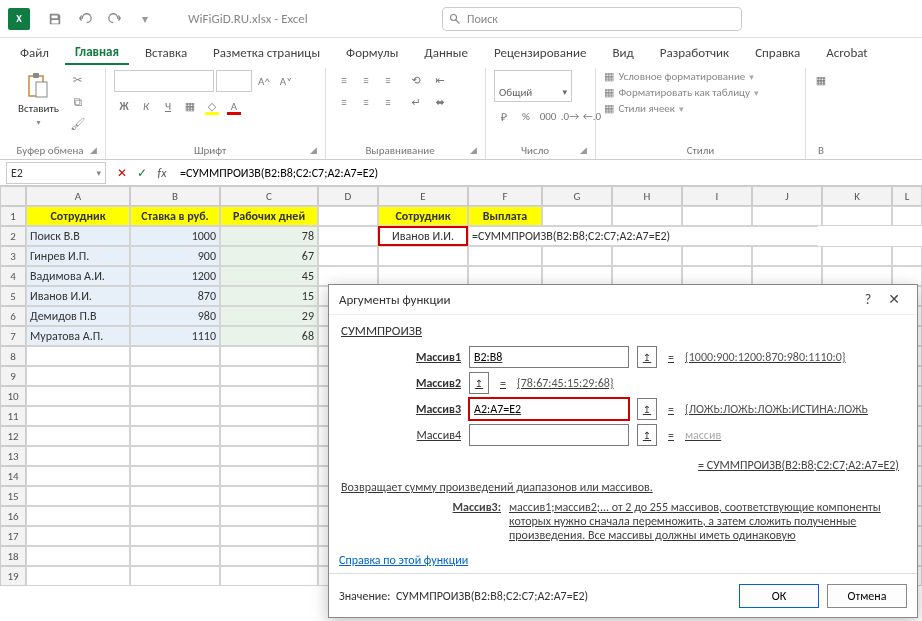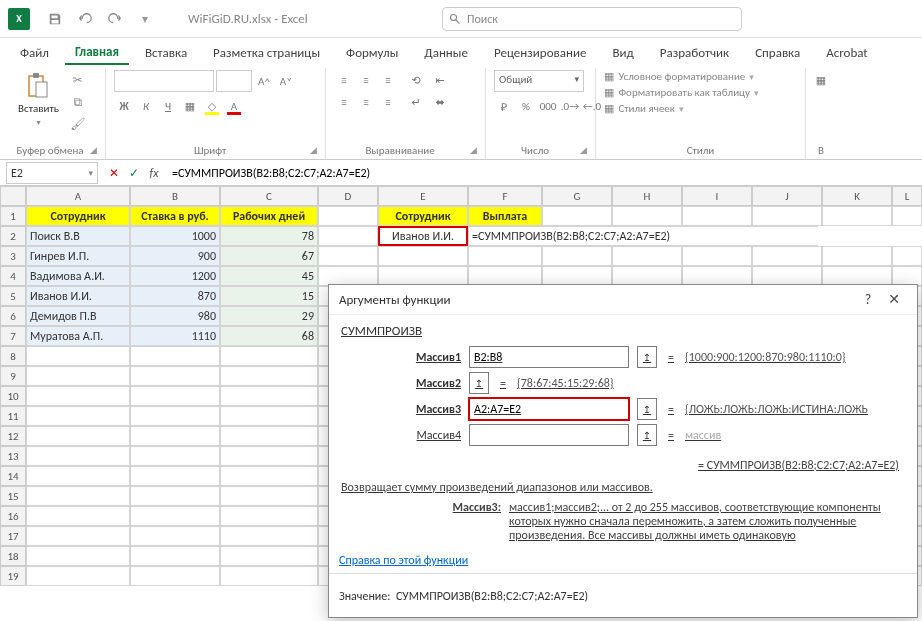--- a/index.html
+++ b/index.html
@@ -28,28 +28,28 @@
   .rgroup-label .launcher { float:right; color:#999; font-size:9px; padding-left:4px; }
   .big-btn { display:flex; flex-direction:column; align-items:center; padding:2px 4px; gap:2px; }
   .big-btn .icon { width:28px; height:28px; display:flex; align-items:center; justify-content:center; }
   .small-col { display:flex; flex-direction:column; gap:2px; }
   .small-btn { width:22px; height:20px; display:flex; align-items:center; justify-content:center; color:#888; }
   .font-row { display:flex; align-items:center; gap:2px; }
   .font-name { width:100px; height:22px; border:1px solid #ccc; background:#fff; }
   .font-size { width:36px; height:22px; border:1px solid #ccc; background:#fff; }
   .mini { width:20px; height:20px; display:flex; align-items:center; justify-content:center; color:#777; font-size:11px; border:1px solid transparent; }
   .align-grid { display:grid; grid-template-columns:repeat(3,20px); grid-auto-rows:20px; gap:2px; }
-  .number-fmt { width:90px; height:22px; border:1px solid #ccc; padding:2px 4px; font-size:11px; color:#666; }
+  .number-fmt { width:78px; height:22px; border:1px solid #ccc; padding:15px 4px; font-size:11px; color:#666; }
   .styles-col { display:flex; flex-direction:column; gap:3px; }
   .style-item { font-size:11px; color:#888; display:flex; align-items:center; gap:4px; white-space:nowrap; }
   .style-item .chev { color:#aaa; font-size:9px; }
   
   
   .formula-row { height:26px; display:flex; align-items:center; border-bottom:1px solid #ccc; background:#fff; }
-  .name-box { width:92px; height:22px; margin:0 4px 0 6px; border:1px solid #ccc; padding:2px 4px; font-size:12px; display:flex; align-items:center; justify-content:space-between; }
+  .name-box { width:100px; height:22px; margin:0 4px 0 6px; border:1px solid #ccc; padding:2px 4px; font-size:12px; display:flex; align-items:center; justify-content:space-between; }
   .name-box .chev { color:#888; font-size:9px; }
   .fx-btns { display:flex; gap:0; margin:0 2px; }
   .fx-btn { width:20px; height:20px; display:flex; align-items:center; justify-content:center; font-size:12px; color:#666; }
   .fx-btn.cancel { color:#c00; }
   .fx-btn.accept { color:#107c41; }
   .fx-label { font-style:italic; color:#555; padding:0 4px; }
   .formula-input { flex:1; padding:2px 6px; font-size:12px; height:22px; border:none; outline:none; }
   
   
   .sheet { position:relative; }
@@ -610,15 +610,19 @@
     <div class="arg-desc">
       <div class="lbl">Массив3:</div>
       <div class="txt">массив1;массив2;... от 2 до 255 массивов, соответствующие компоненты которых нужно сначала перемножить, а затем сложить полученные произведения. Все массивы должны иметь одинаковую</div>
     </div>
   </div>
   <div class="dlg-footer">
     <div class="value-line">
       <span>Значение:</span>&nbsp;
       <span>СУММПРОИЗВ(B2:B8;C2:C7;A2:A7=E2)</span>
     </div>
+    <div class="footer-right">
+      <button class="btn primary">ОК</button>
+      <button class="btn">Отмена</button>
+    </div>
   </div>
   <a class="help-link" style="bottom:50px">Справка по этой функции</a>
 </div>
 
 </body></html>

